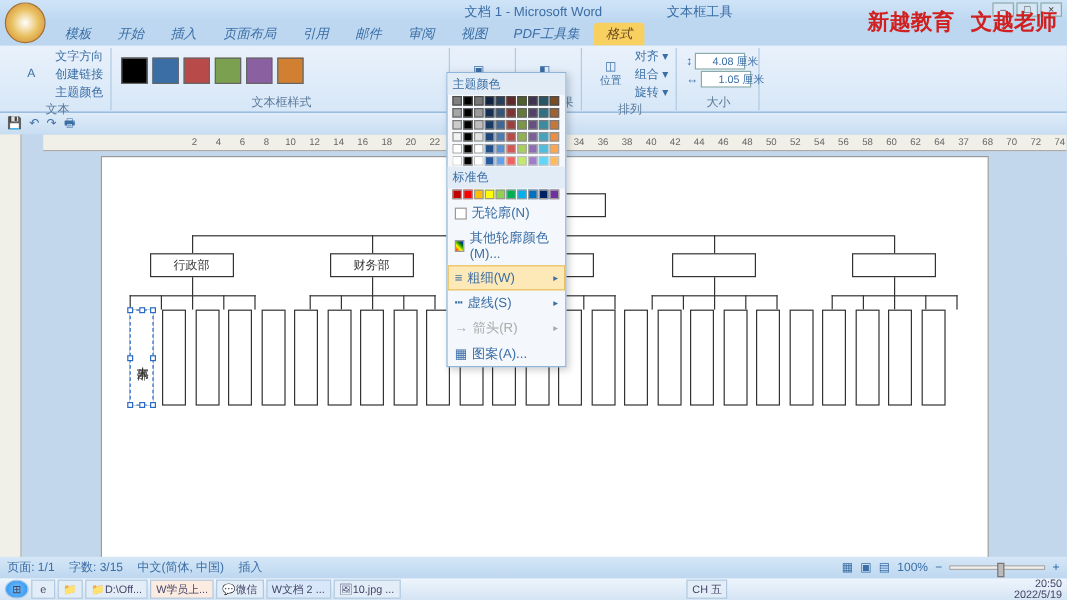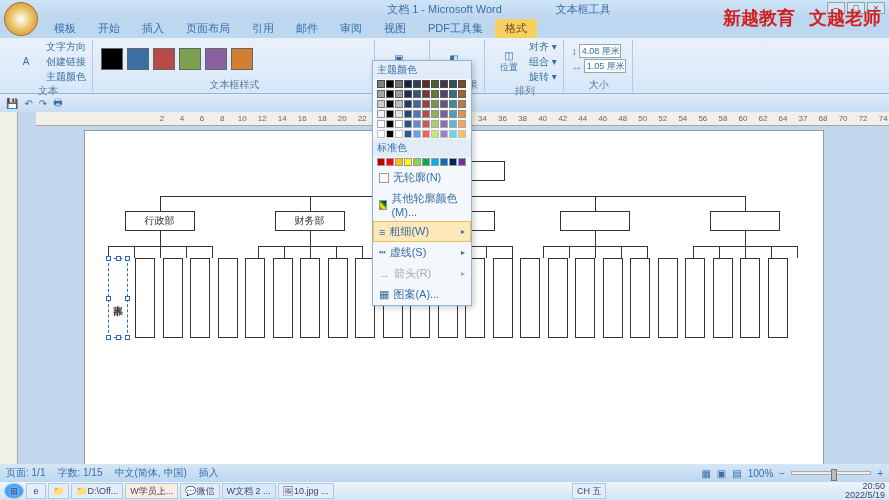--- a/index.html
+++ b/index.html
@@ -4,21 +4,21 @@
 <style>
 * { margin: 0; padding: 0; box-sizing: border-box; font-family: "Microsoft YaHei", SimSun, sans-serif; }
 body { width: 889px; height: 500px; overflow: hidden; background: #bdd7f0; font-size: 11px; }
 .titlebar { height: 18px; background: linear-gradient(#cfe4f8,#bdd7f0); display: flex; align-items: center; position: relative; }
 .office-btn { width: 34px; height: 34px; border-radius: 50%; background: radial-gradient(circle,#fff,#e8c060,#d08030); position: absolute; left: 4px; top: 2px; z-index: 10; border: 1px solid #a07030; }
 .title-text { position: absolute; left: 50%; transform: translateX(-50%); color: #3a6ea5; font-size: 11px; }
 .ctx-title { position: absolute; left: 62.5%; color: #3a6ea5; font-size: 11px; }
 .win-controls { position: absolute; right: 4px; top: 2px; display: flex; gap: 2px; }
 .win-controls span { width: 18px; height: 12px; background: #d6e6f5; border: 1px solid #8aa; display: inline-flex; align-items: center; justify-content: center; font-size: 9px; color: #444; }
 .tabs { height: 20px; display: flex; align-items: flex-end; padding-left: 44px; gap: 2px; background: #bdd7f0; }
-.tab { padding: 2px 10px; font-size: 11px; color: #3a6ea5; cursor: pointer; border-radius: 3px 3px 0 0; }
+.tab { padding: 2px 10px; font-size: 11px; color: #3a6ea5; cursor: pointer; border-radius: 3px 3px 0 0; font-style: italic; }
 .tab.active { background: #fff; color: #333; }
 .tab.ctx { background: #f8d060; color: #6a4a20; }
 .watermark { position: absolute; right: 8px; top: 6px; font-size: 18px; font-weight: bold; color: #d02020; }
 .watermark span:first-child { margin-right: 14px; }
 .ribbon { height: 56px; background: linear-gradient(#e9f1fb,#d7e7f7); border-bottom: 1px solid #8fb5da; display: flex; align-items: center; padding: 2px 4px; gap: 2px; position: relative; }
 .rgroup { height: 52px; border-right: 1px solid #b0cae3; padding: 0 6px; display: flex; flex-direction: column; justify-content: space-between; }
 .rgroup .label { font-size: 10px; color: #5a7a9a; text-align: center; }
 .rg-body { display: flex; align-items: center; gap: 4px; flex: 1; }
 .bigbtn { width: 32px; height: 36px; display: flex; flex-direction: column; align-items: center; justify-content: center; font-size: 10px; color: #3a6ea5; }
 .small-stack { display: flex; flex-direction: column; gap: 1px; font-size: 10px; color: #3a6ea5; }
@@ -48,21 +48,21 @@
 .dd-item .sq { width: 10px; height: 10px; border: 1px solid #999; }
 .dd-item .arrow { margin-left: auto; font-size: 8px; }
 .dd-item.hover { background: #fde8b8; border: 1px solid #e8c060; padding: 2px 5px; }
 .statusbar { height: 18px; background: linear-gradient(#d5e7f7,#bdd7f0); display: flex; align-items: center; padding: 0 6px; font-size: 10px; color: #3a6ea5; gap: 12px; position: absolute; bottom: 18px; width: 100%; }
 .statusbar .right { margin-left: auto; display: flex; align-items: center; gap: 6px; }
 .zoom-slider { width: 80px; height: 4px; background: #eee; border: 1px solid #aaa; position: relative; }
 .zoom-slider::after { content:''; position: absolute; left: 50%; top: -3px; width: 4px; height: 10px; background: #bbb; border: 1px solid #777; }
 .taskbar { position: absolute; bottom: 0; height: 18px; width: 100%; background: linear-gradient(#eef5fc,#d4e4f4); display: flex; align-items: center; padding: 0 4px; gap: 2px; }
 .taskbar .tb { height: 16px; min-width: 20px; background: #e2edf8; border: 1px solid #b0c8e0; display: inline-flex; align-items: center; justify-content: center; font-size: 9px; color: #446; padding: 0 4px; }
 .taskbar .clock { margin-left: auto; display: flex; flex-direction: column; align-items: flex-end; font-size: 9px; color: #446; line-height: 1; }
-.spinner { width: 42px; height: 14px; background: #fff; border: 1px solid #8aa; font-size: 9px; padding: 0 2px; display: flex; align-items: center; }
+.spinner { width: 42px; height: 14px; background: #fff; border: 1px solid #8aa; font-size: 9px; padding: 0 14px; display: flex; align-items: center; }
 </style>
 </head>
 <body>
 
 <div class="titlebar">
   <div class="office-btn"></div>
   <div class="title-text">文档 1 - Microsoft Word</div>
   <div class="ctx-title">文本框工具</div>
   <div class="win-controls">
     <span>–</span>
@@ -400,21 +400,21 @@
       <span class="arrow">▸</span>
     </div>
   <div class="dd-item">
       <span>▦</span>
       <span>图案(A)...</span>
     </div>
 </div>
 
 <div class="statusbar">
   <span>页面: 1/1</span>
-  <span>字数: 1/15</span>
+  <span>字数: 3/15</span>
   <span>中文(简体, 中国)</span>
   <span>插入</span>
   <div class="right">
     <span>▦</span>
     <span>▣</span>
     <span>▤</span>
     <span>100%</span>
     <span>−</span>
     <div class="zoom-slider"></div>
     <span>+</span>

